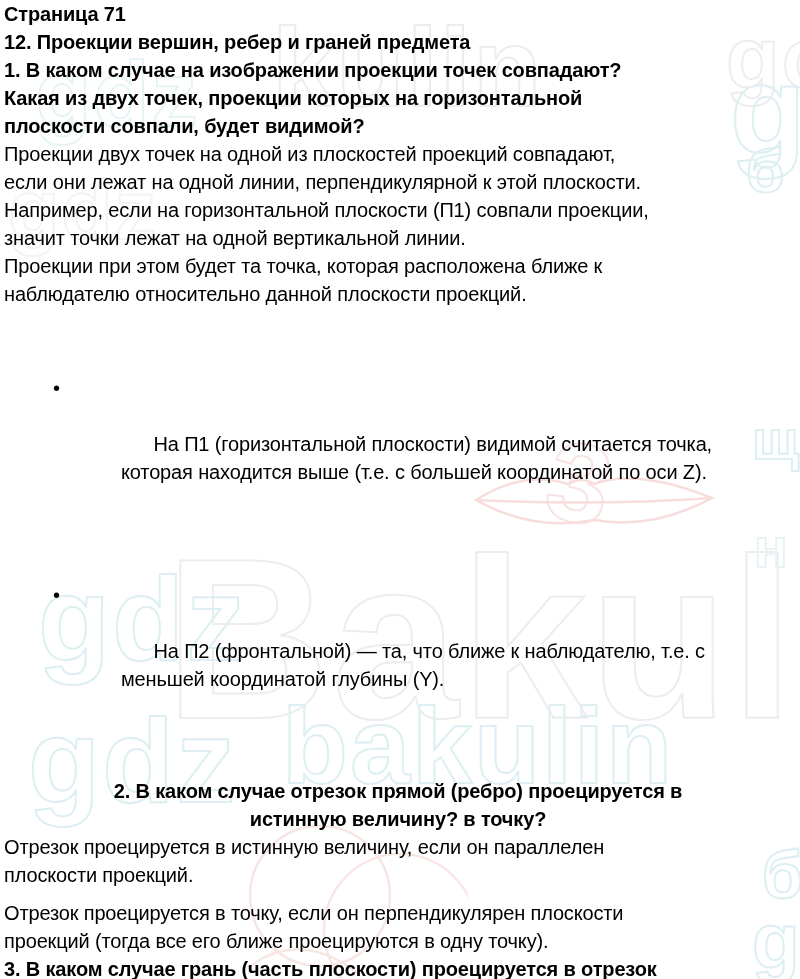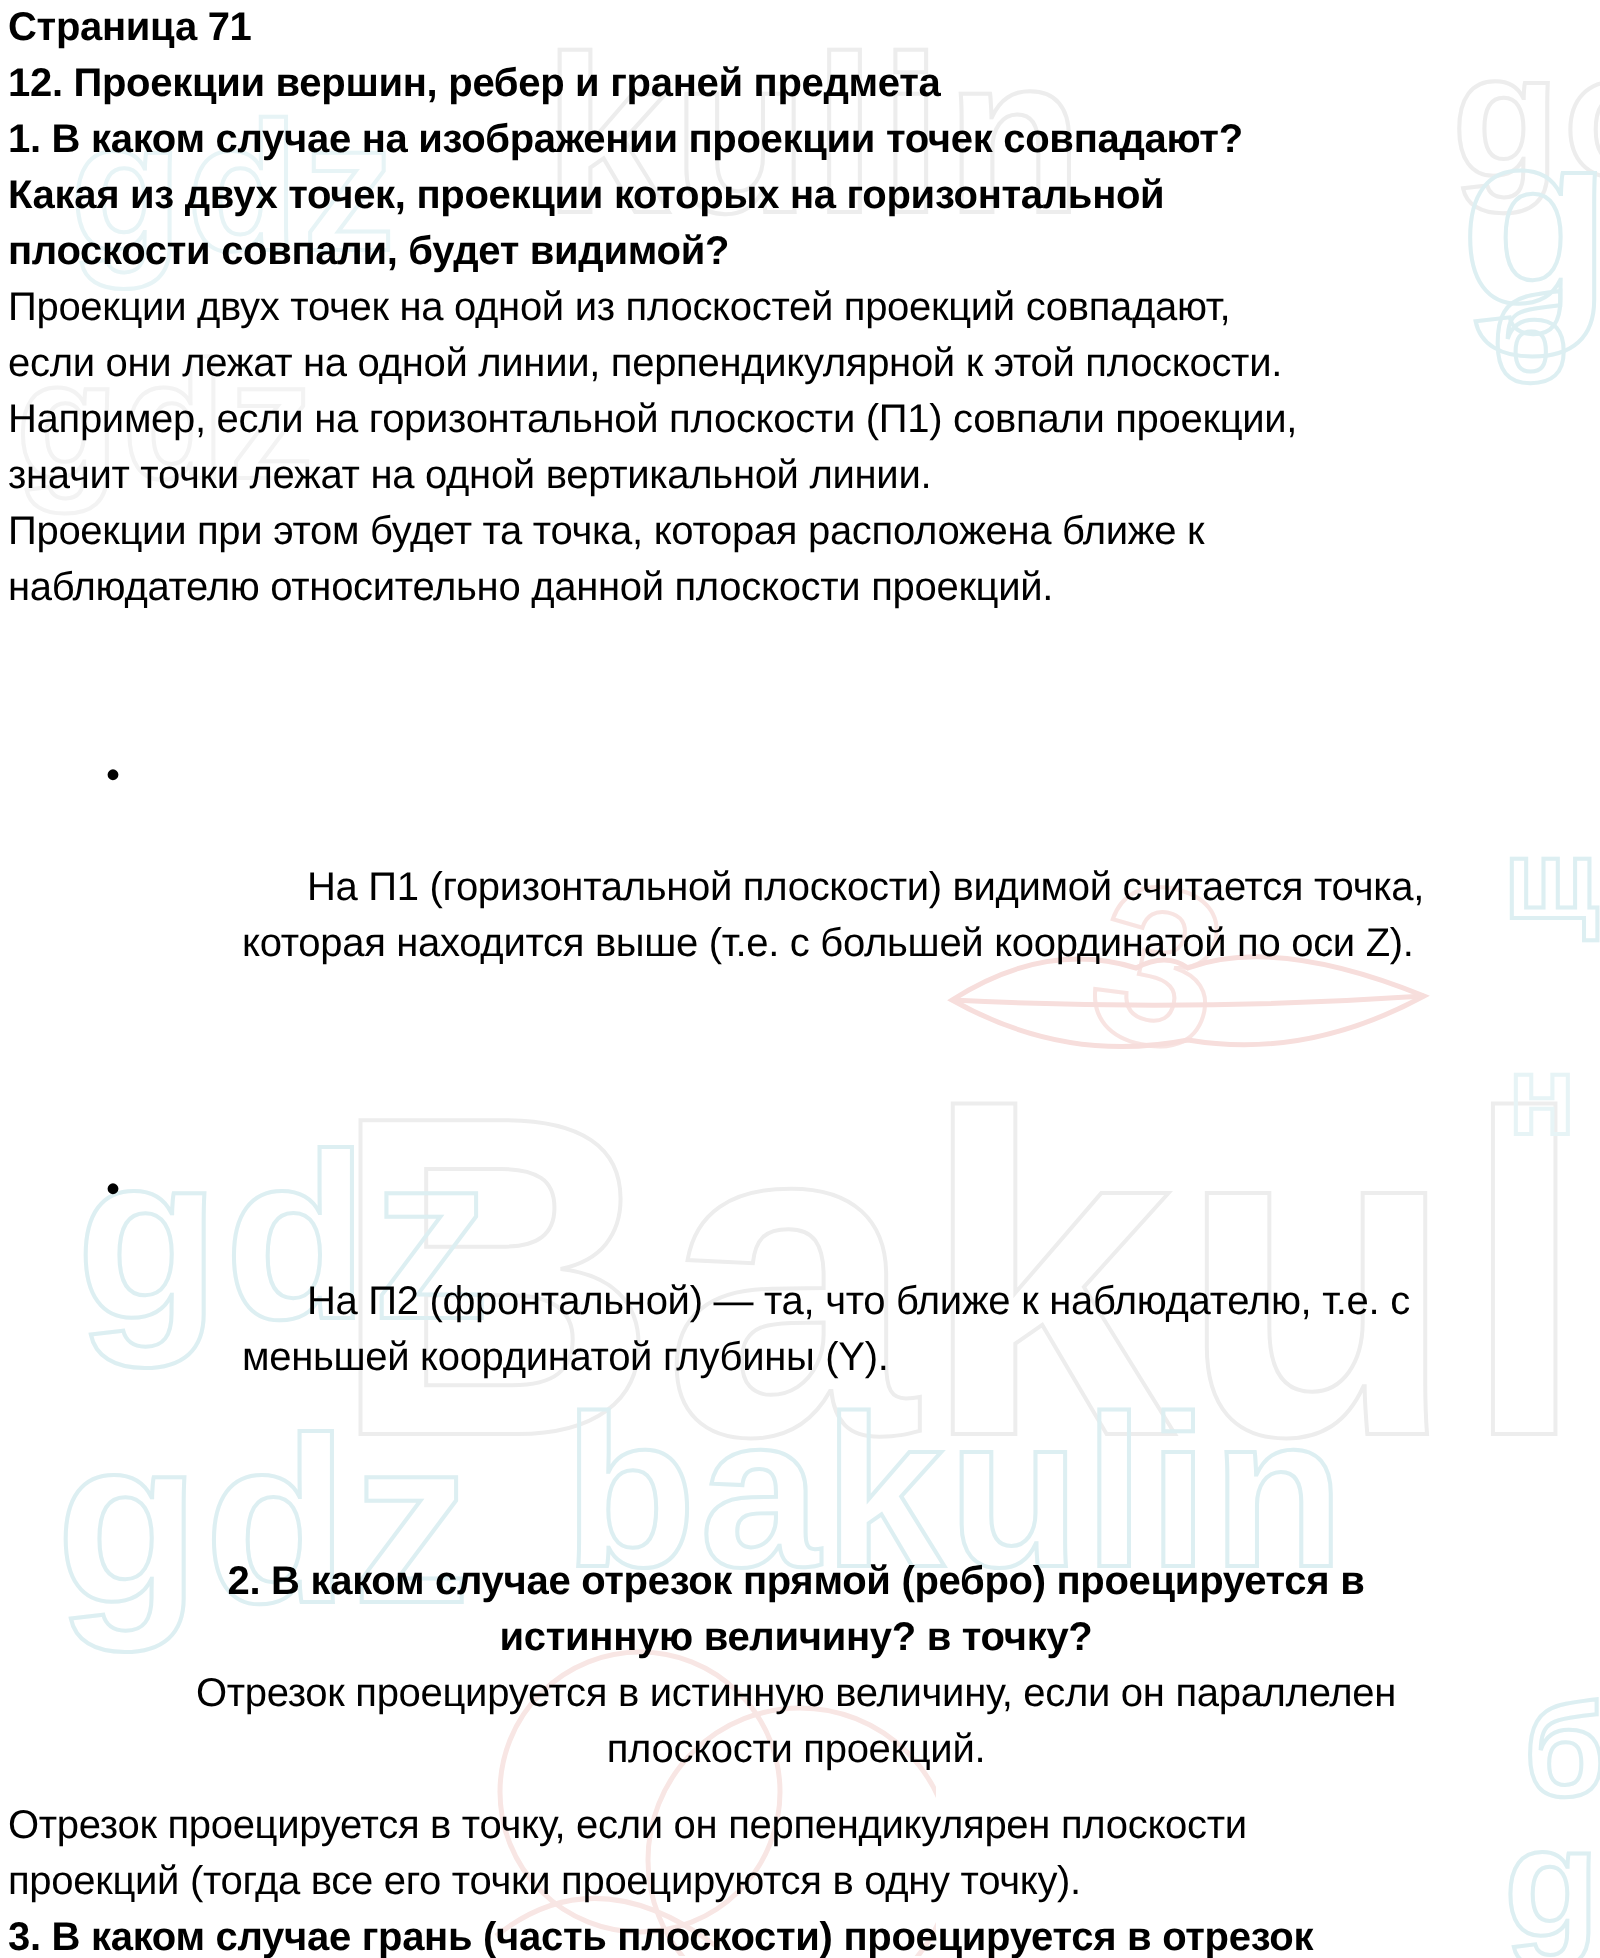--- a/index.html
+++ b/index.html
@@ -58,21 +58,21 @@
   }
   .content p, .content ul { margin: 0; padding: 0; white-space: pre-wrap; }
   .hd { font-weight: 700; }
   .b  { font-weight: 400; }
 
   .mt0  { margin-top: 0; }
   .mt3  { margin-top: 3px; }
   .mt9  { margin-top: 9px; }
   .mt10 { margin-top: 10px !important; }
   .mt12 { margin-top: 12px; }
-  .mt13 { margin-top: 13px; text-align: center; }
+  .mt13 { margin-top: 13px; }
   .mt46 { margin-top: 46px; }
   .mt47 { margin-top: 47px; text-align: center; }
 
   .content ul { list-style: none; }
   .content li {
     position: relative;
     padding-left: 117px;
     white-space: pre-wrap;
   }
   .content li + li { margin-top: 11px; }
@@ -141,18 +141,18 @@
     </li>
   </ul>
 
   <p class="hd mt47">2. В каком случае отрезок прямой (ребро) проецируется в
 истинную величину? в точку?</p>
 
   <p class="mt13"><span>Отрезок проецируется в </span><span class="b">истинную величину</span><span>, если он </span><span class="b">параллелен
 плоскости проекций</span><span>.</span></p>
 
   <p class="mt10"><span>Отрезок проецируется в </span><span class="b">точку</span><span>, если он </span><span class="b">перпендикулярен плоскости
-проекций</span><span> (тогда все его точки проецируются в одну точку).</span></p>
+проекций</span><span> (тогда все его ближе проецируются в одну точку).</span></p>
 
   <p class="hd mt46">3. В каком случае грань (часть плоскости) проецируется в отрезок
 прямой? В каком случае она спроецируется в истинную величину?</p>
 
 </div>
 
 </body></html>

